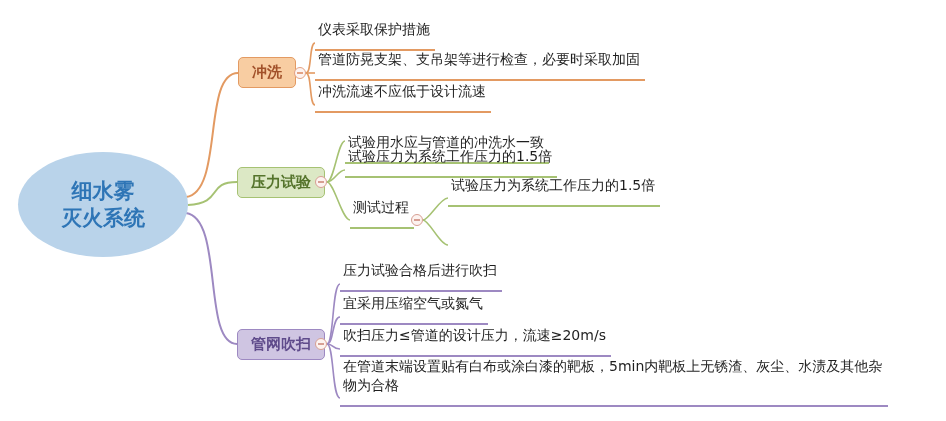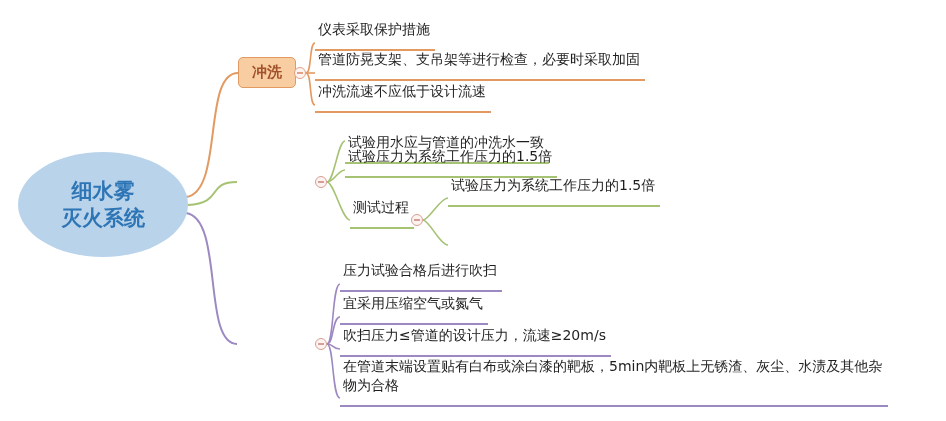--- a/index.html
+++ b/index.html
@@ -77,27 +77,29 @@
     <span>细水雾</span>
     <span>灭火系统</span>
   </div>
 
   <div class="branch orange" style="left:238px; top:57px;">冲洗</div>
   <span class="collapse orange" style="left:294px; top:67px;"></span>
   <div class="leaf orange" style="left:315px; top:20px;">仪表采取保护措施</div>
   <div class="leaf orange" style="left:315px; top:82px;">冲洗流速不应低于设计流速</div>
   <div class="leaf orange" style="left:315px; top:50px;">管道防晃支架、支吊架等进行检查，必要时采取加固</div>
 
+  <div class="branch green" style="left:237px; top:167px;">压力试验</div>
   <span class="collapse green" style="left:315px; top:176px;"></span>
   <div class="leaf green" style="left:345px; top:118px;margin-top:15px;">试验用水应与管道的冲洗水一致</div>
   <div class="leaf green" style="left:345px; top:147px;">试验压力为系统工作压力的1.5倍</div>
 
   <div class="leaf green" style="left:350px; top:198px;">测试过程</div>
   <span class="collapse green" style="left:411px; top:214px;"></span>
   <div class="leaf green" style="left:448px; top:176px;">试验压力为系统工作压力的1.5倍</div>
 
+  <div class="branch purple" style="left:237px; top:329px;">管网吹扫</div>
   <span class="collapse purple" style="left:315px; top:338px;"></span>
   <div class="leaf purple" style="left:340px; top:261px;">压力试验合格后进行吹扫</div>
   <div class="leaf purple" style="left:340px; top:294px;">宜采用压缩空气或氮气</div>
   <div class="leaf purple" style="left:340px; top:326px;">吹扫压力≤管道的设计压力，流速≥20m/s</div>
   <div class="leaf purple wrap" style="left:340px; top:357px; width:540px;">在管道末端设置贴有白布或涂白漆的靶板，5min内靶板上无锈渣、灰尘、水渍及其他杂物为合格</div>
 
 </div>
 
 </body></html>

